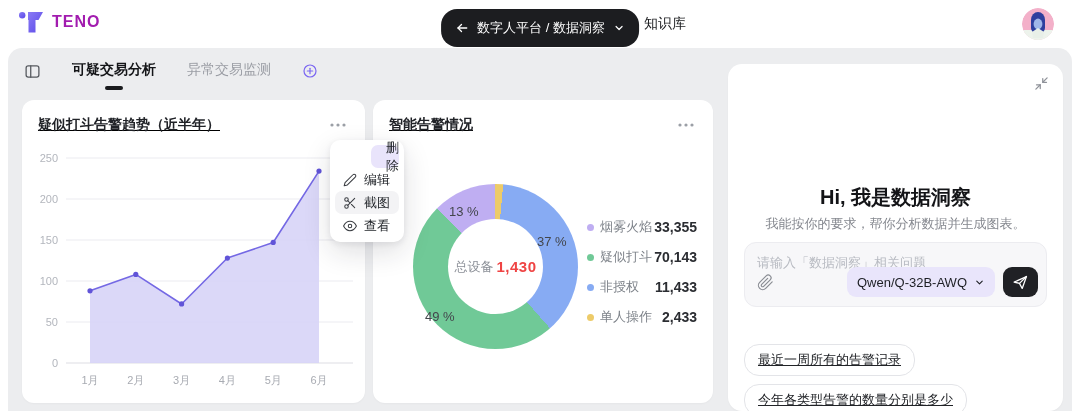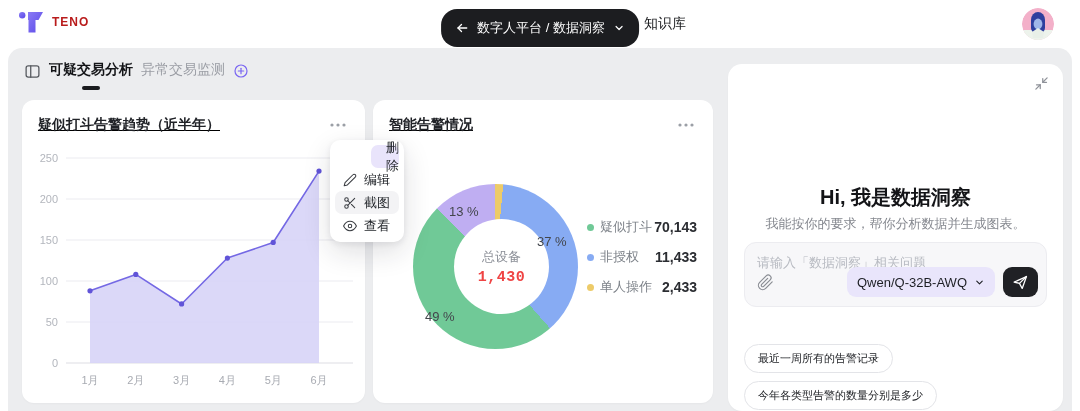--- a/index.html
+++ b/index.html
@@ -2,36 +2,36 @@
 <html><head>
 <meta charset="utf-8">
 <style>
   * { box-sizing: border-box; margin: 0; padding: 0; }
   html,body { width:1080px; height:411px; overflow:hidden; }
   body { font-family:"Liberation Sans", sans-serif; background:#ffffff; position:relative; }
 
   
   .header { position:absolute; left:0; top:0; width:1080px; height:48px; background:#fff; }
   .logo { position:absolute; left:18px; top:9px; display:flex; align-items:center; gap:8px; }
-  .logo-text { font-size:12px; font-weight:bold; letter-spacing:1px; color:#b91c1c; }
+  .logo-text { font-size:16px; font-weight:bold; letter-spacing:1px; color:#a21caf; }
   .nav-pill { position:absolute; left:50%; top:9px; transform:translateX(-50%);
     height:38px; background:#1c1d20; color:#fff; border-radius:16px; border:none;
     display:flex; align-items:center; gap:8px; padding:0 14px; font-size:13px; cursor:pointer;
     font-family:"Liberation Sans",sans-serif; }
   .knowledge-link { position:absolute; left:644px; top:0; height:48px; display:flex;
     align-items:center; font-size:14px; color:#1b1c1f; cursor:pointer; }
   .avatar { position:absolute; right:26px; top:8px; width:32px; height:32px; border-radius:50%;
     overflow:hidden; cursor:pointer; }
 
   
   .container { position:absolute; left:8px; top:48px; width:1064px; height:363px;
     background:#ecedef; border-radius:14px 14px 0 0; }
 
   
-  .tabbar { position:absolute; left:16px; top:13px; display:flex; align-items:center; gap:8px; }
+  .tabbar { position:absolute; left:16px; top:13px; display:flex; align-items:center; gap:31px; }
   .layout-icon { display:flex; align-items:center; cursor:pointer; }
   .tab { font-size:14px; cursor:pointer; position:relative; padding-bottom:2px; }
   .tab.active { font-weight:bold; color:#141518; }
   .tab.active::after { content:""; position:absolute; left:50%; transform:translateX(-50%);
     bottom:-9px; width:18px; height:4px; border-radius:2px; background:#1a1b1e; }
   .tab.inactive { color:#9a9da4; }
   .plus-icon { display:flex; align-items:center; cursor:pointer; }
 
   
   .card { position:absolute; background:#fff; border-radius:12px; box-shadow:0 1px 2px rgba(30,32,40,.03); }
@@ -50,22 +50,22 @@
     border-radius:10px; padding:5px; box-shadow:0 10px 28px rgba(25,27,40,.14), 0 2px 6px rgba(25,27,40,.08);
     z-index:10; }
   .menu-item { display:flex; align-items:center; gap:7px; padding:4px 8px; border-radius:7px;
     font-size:13px; color:#25282d; cursor:pointer; height:23px; }
   .menu-item.hl-purple { background:#e9e4fb;margin-left:36px; }
   .menu-item.hl-gray { background:#f3f3f5; }
 
   
   .donut-wrap { position:absolute; left:40px; top:84px; width:165px; height:165px; }
   .donut { position:absolute; inset:0; border-radius:50%; }
-  .donut-hole { position:absolute; left:41px; top:35px; width:95px; height:95px; border-radius:50%;
-    background:#fff; display:flex; flex-direction:column; align-items:center; justify-content:center; gap:3px;font-family:Liberation Mono, monospace; }
+  .donut-hole { position:absolute; left:35px; top:35px; width:95px; height:95px; border-radius:50%;
+    background:#fff; display:flex; flex-direction:row; align-items:center; justify-content:center; gap:3px; }
   .donut-label { font-size:13px; color:#8b8f97; }
   .donut-value { font-size:15px; font-weight:bold; color:#ef4444; letter-spacing:.5px; }
   .pct { position:absolute; font-size:13px; color:#43464c; z-index:2; white-space:nowrap; }
   #pct-purple { left:36px; top:20px; }
   #pct-blue   { left:124px; top:50px; }
   #pct-green  { left:12px; top:125px; }
   .legend { position:absolute; left:214px; top:112px; width:110px; }
   .lg-row { display:flex; align-items:center; height:30px; }
   .lg-dot { width:7px; height:7px; border-radius:50%; margin-right:6px; flex:none; }
   .lg-label { font-size:13px; color:#7d8289; }
@@ -85,21 +85,21 @@
   .input-row { position:absolute; left:12px; right:8px; bottom:9px; display:flex; align-items:center; }
   .clip-btn { display:flex; align-items:center; cursor:pointer; }
   .model-pill { margin-left:auto; background:#e9e5fb; border:none; border-radius:9px; height:30px;
     padding:0 10px; display:flex; align-items:center; gap:7px; font-size:13px; color:#1d1f24;
     cursor:pointer; font-family:"Liberation Sans",sans-serif; }
   .send-btn { margin-left:8px; width:35px; height:30px; background:#202125; border:none;
     border-radius:9px; display:flex; align-items:center; justify-content:center; cursor:pointer; }
   .chips { position:absolute; left:16px; top:280px; display:flex; flex-direction:column;
     align-items:flex-start; gap:8px; }
   .chip { background:#fff; border:1px solid #e3e4e8; border-radius:15px; padding:6px 13px;
-    font-size:11px; color:#212327; cursor:pointer; font-family:"Liberation Sans",sans-serif; }
+    font-size:13px; color:#212327; cursor:pointer; font-family:"Liberation Sans",sans-serif;text-decoration:underline; }
 </style>
 </head>
 <body>
 
 <div class="header">
   <div class="logo">
     <svg width="26" height="26" viewBox="0 0 26 26">
       <defs>
         <linearGradient id="lg1" x1="0" y1="0" x2="1" y2="1">
           <stop offset="0" stop-color="#8a7bf5"></stop>
@@ -215,20 +215,25 @@
       <div class="donut-hole">
         <span class="donut-label">总设备</span>
         <span class="donut-value">1,430</span>
       </div>
       <span class="pct" id="pct-purple">13 %</span>
       <span class="pct" id="pct-blue">37 %</span>
       <span class="pct" id="pct-green">49 %</span>
     </div>
     <div class="legend" id="legend">
         <div class="lg-row">
+          <span class="lg-dot" style="background:#bfaef2"></span>
+          <span class="lg-label">烟雾火焰</span>
+          <span class="lg-value">33,355</span>
+        </div>
+        <div class="lg-row">
           <span class="lg-dot" style="background:#70c997"></span>
           <span class="lg-label">疑似打斗</span>
           <span class="lg-value">70,143</span>
         </div>
         <div class="lg-row">
           <span class="lg-dot" style="background:#87abf3"></span>
           <span class="lg-label">非授权</span>
           <span class="lg-value">11,433</span>
         </div>
         <div class="lg-row">

